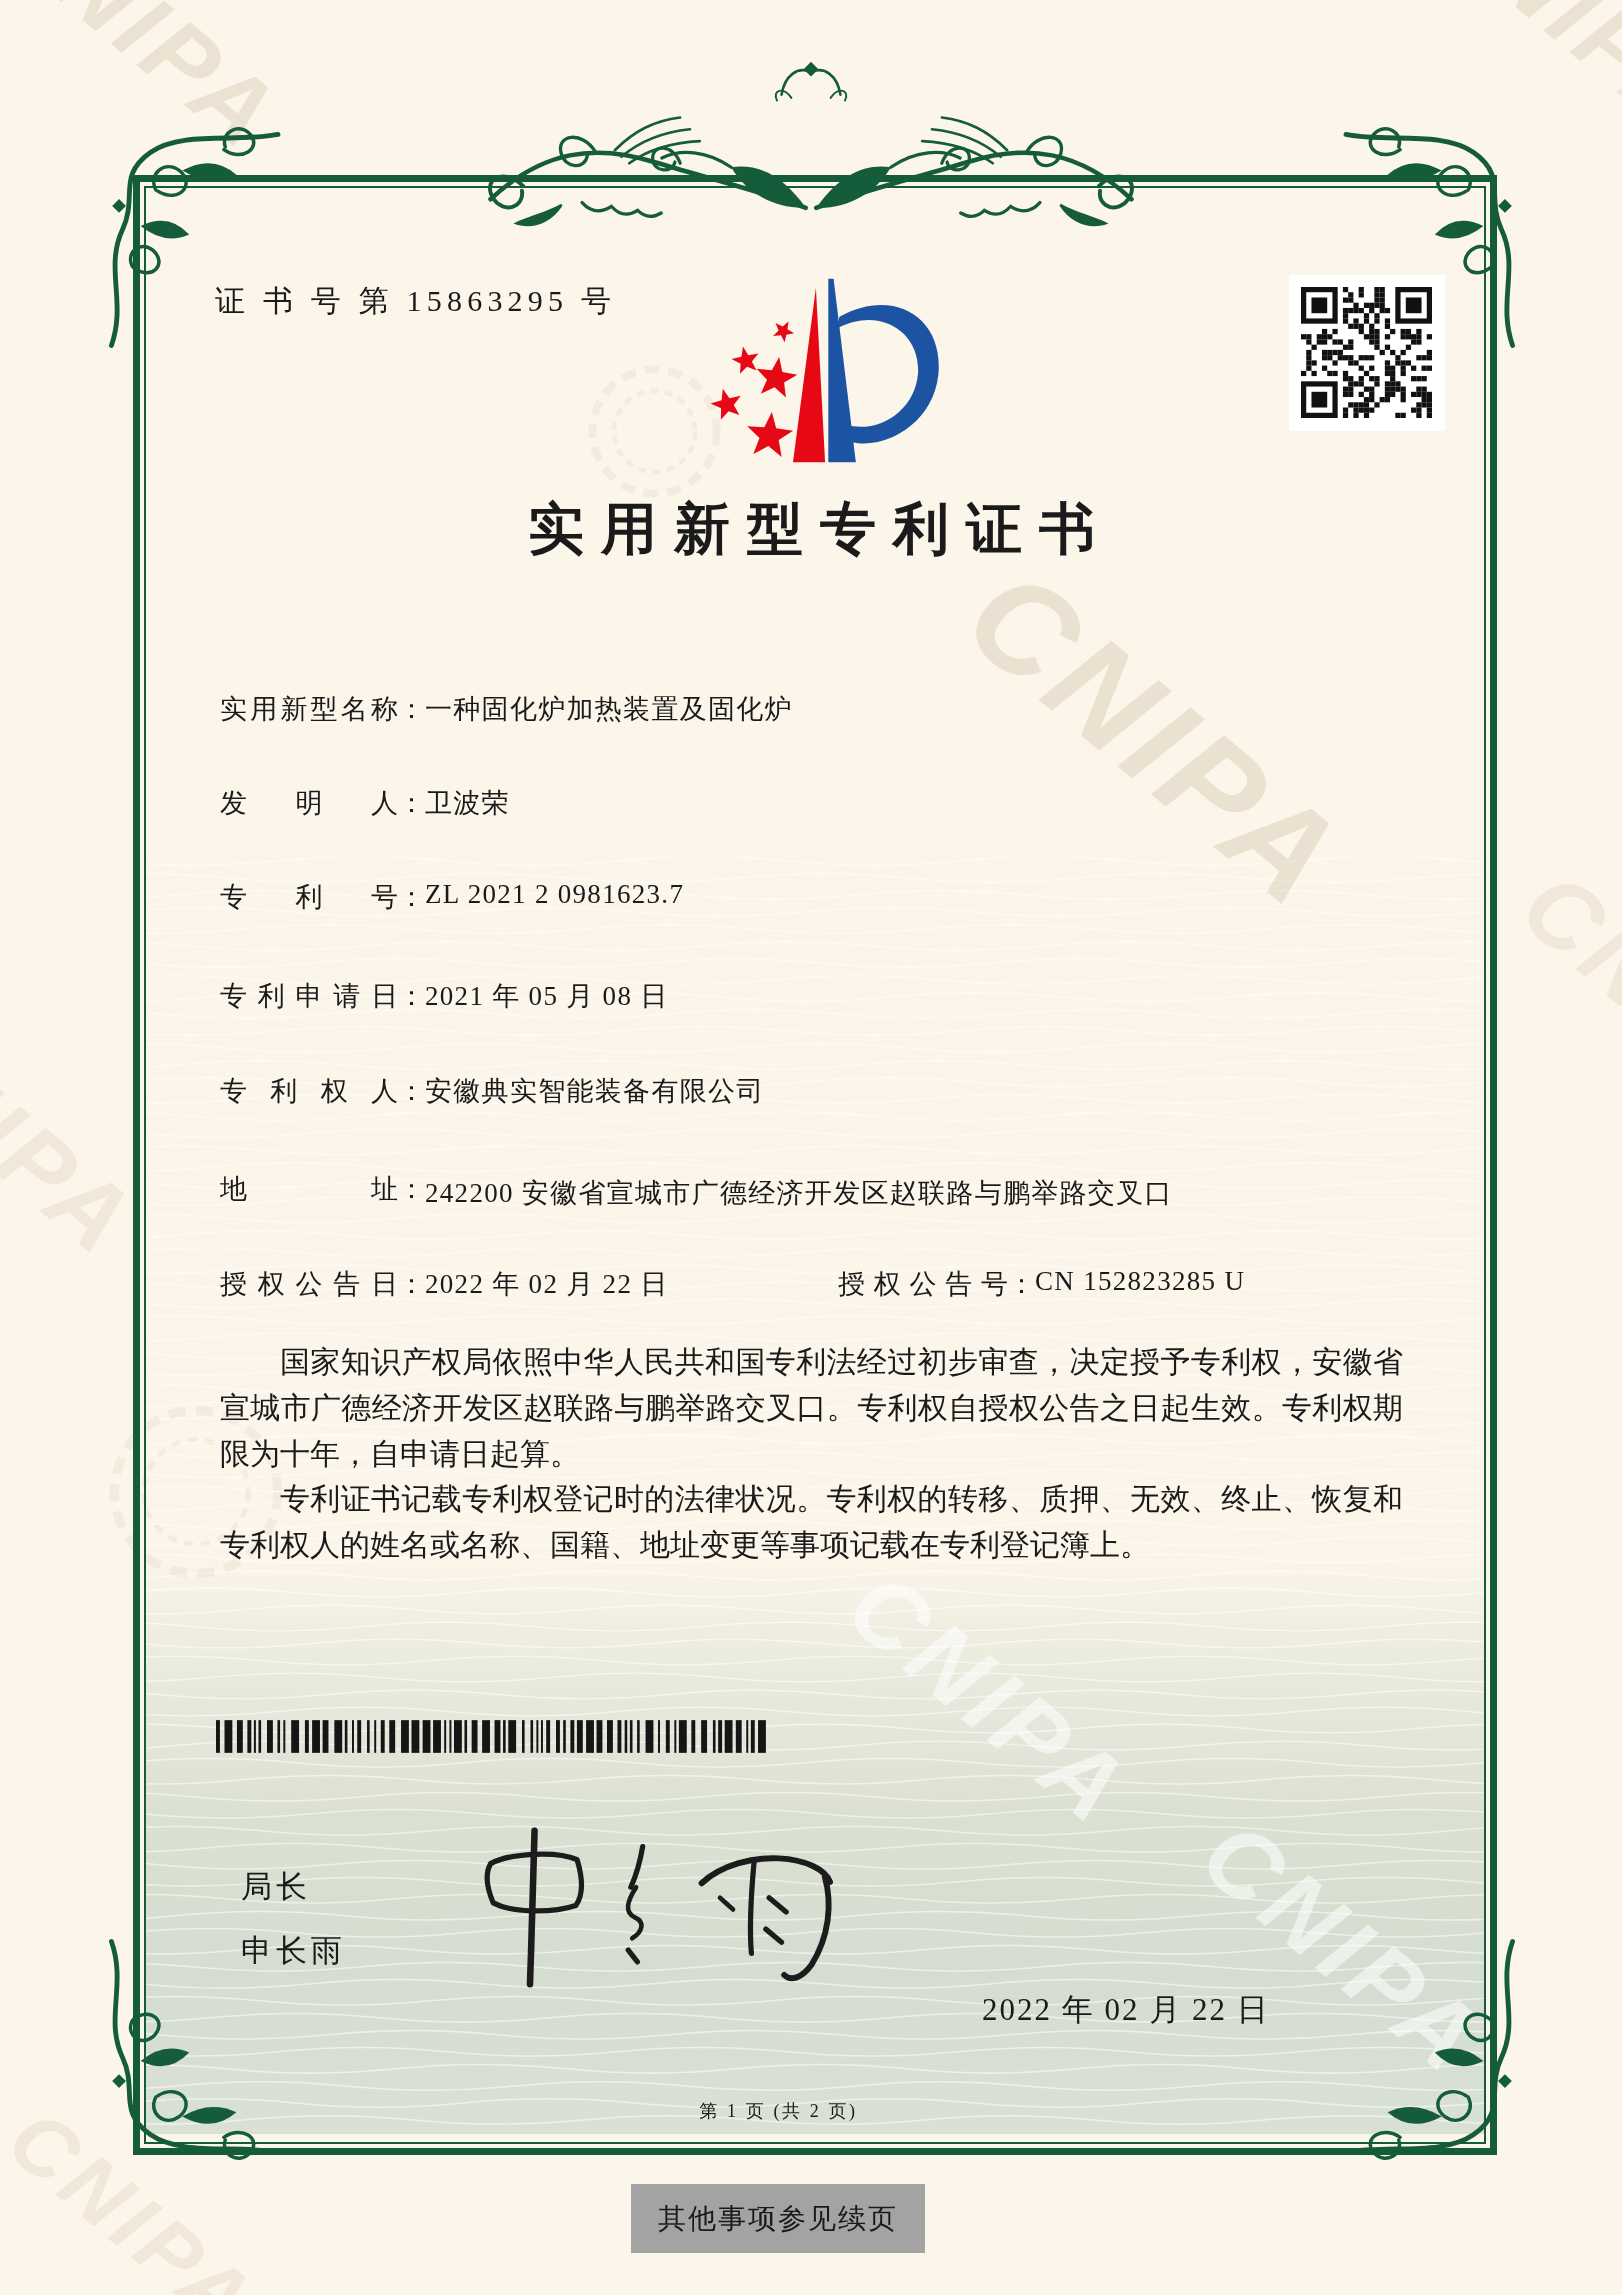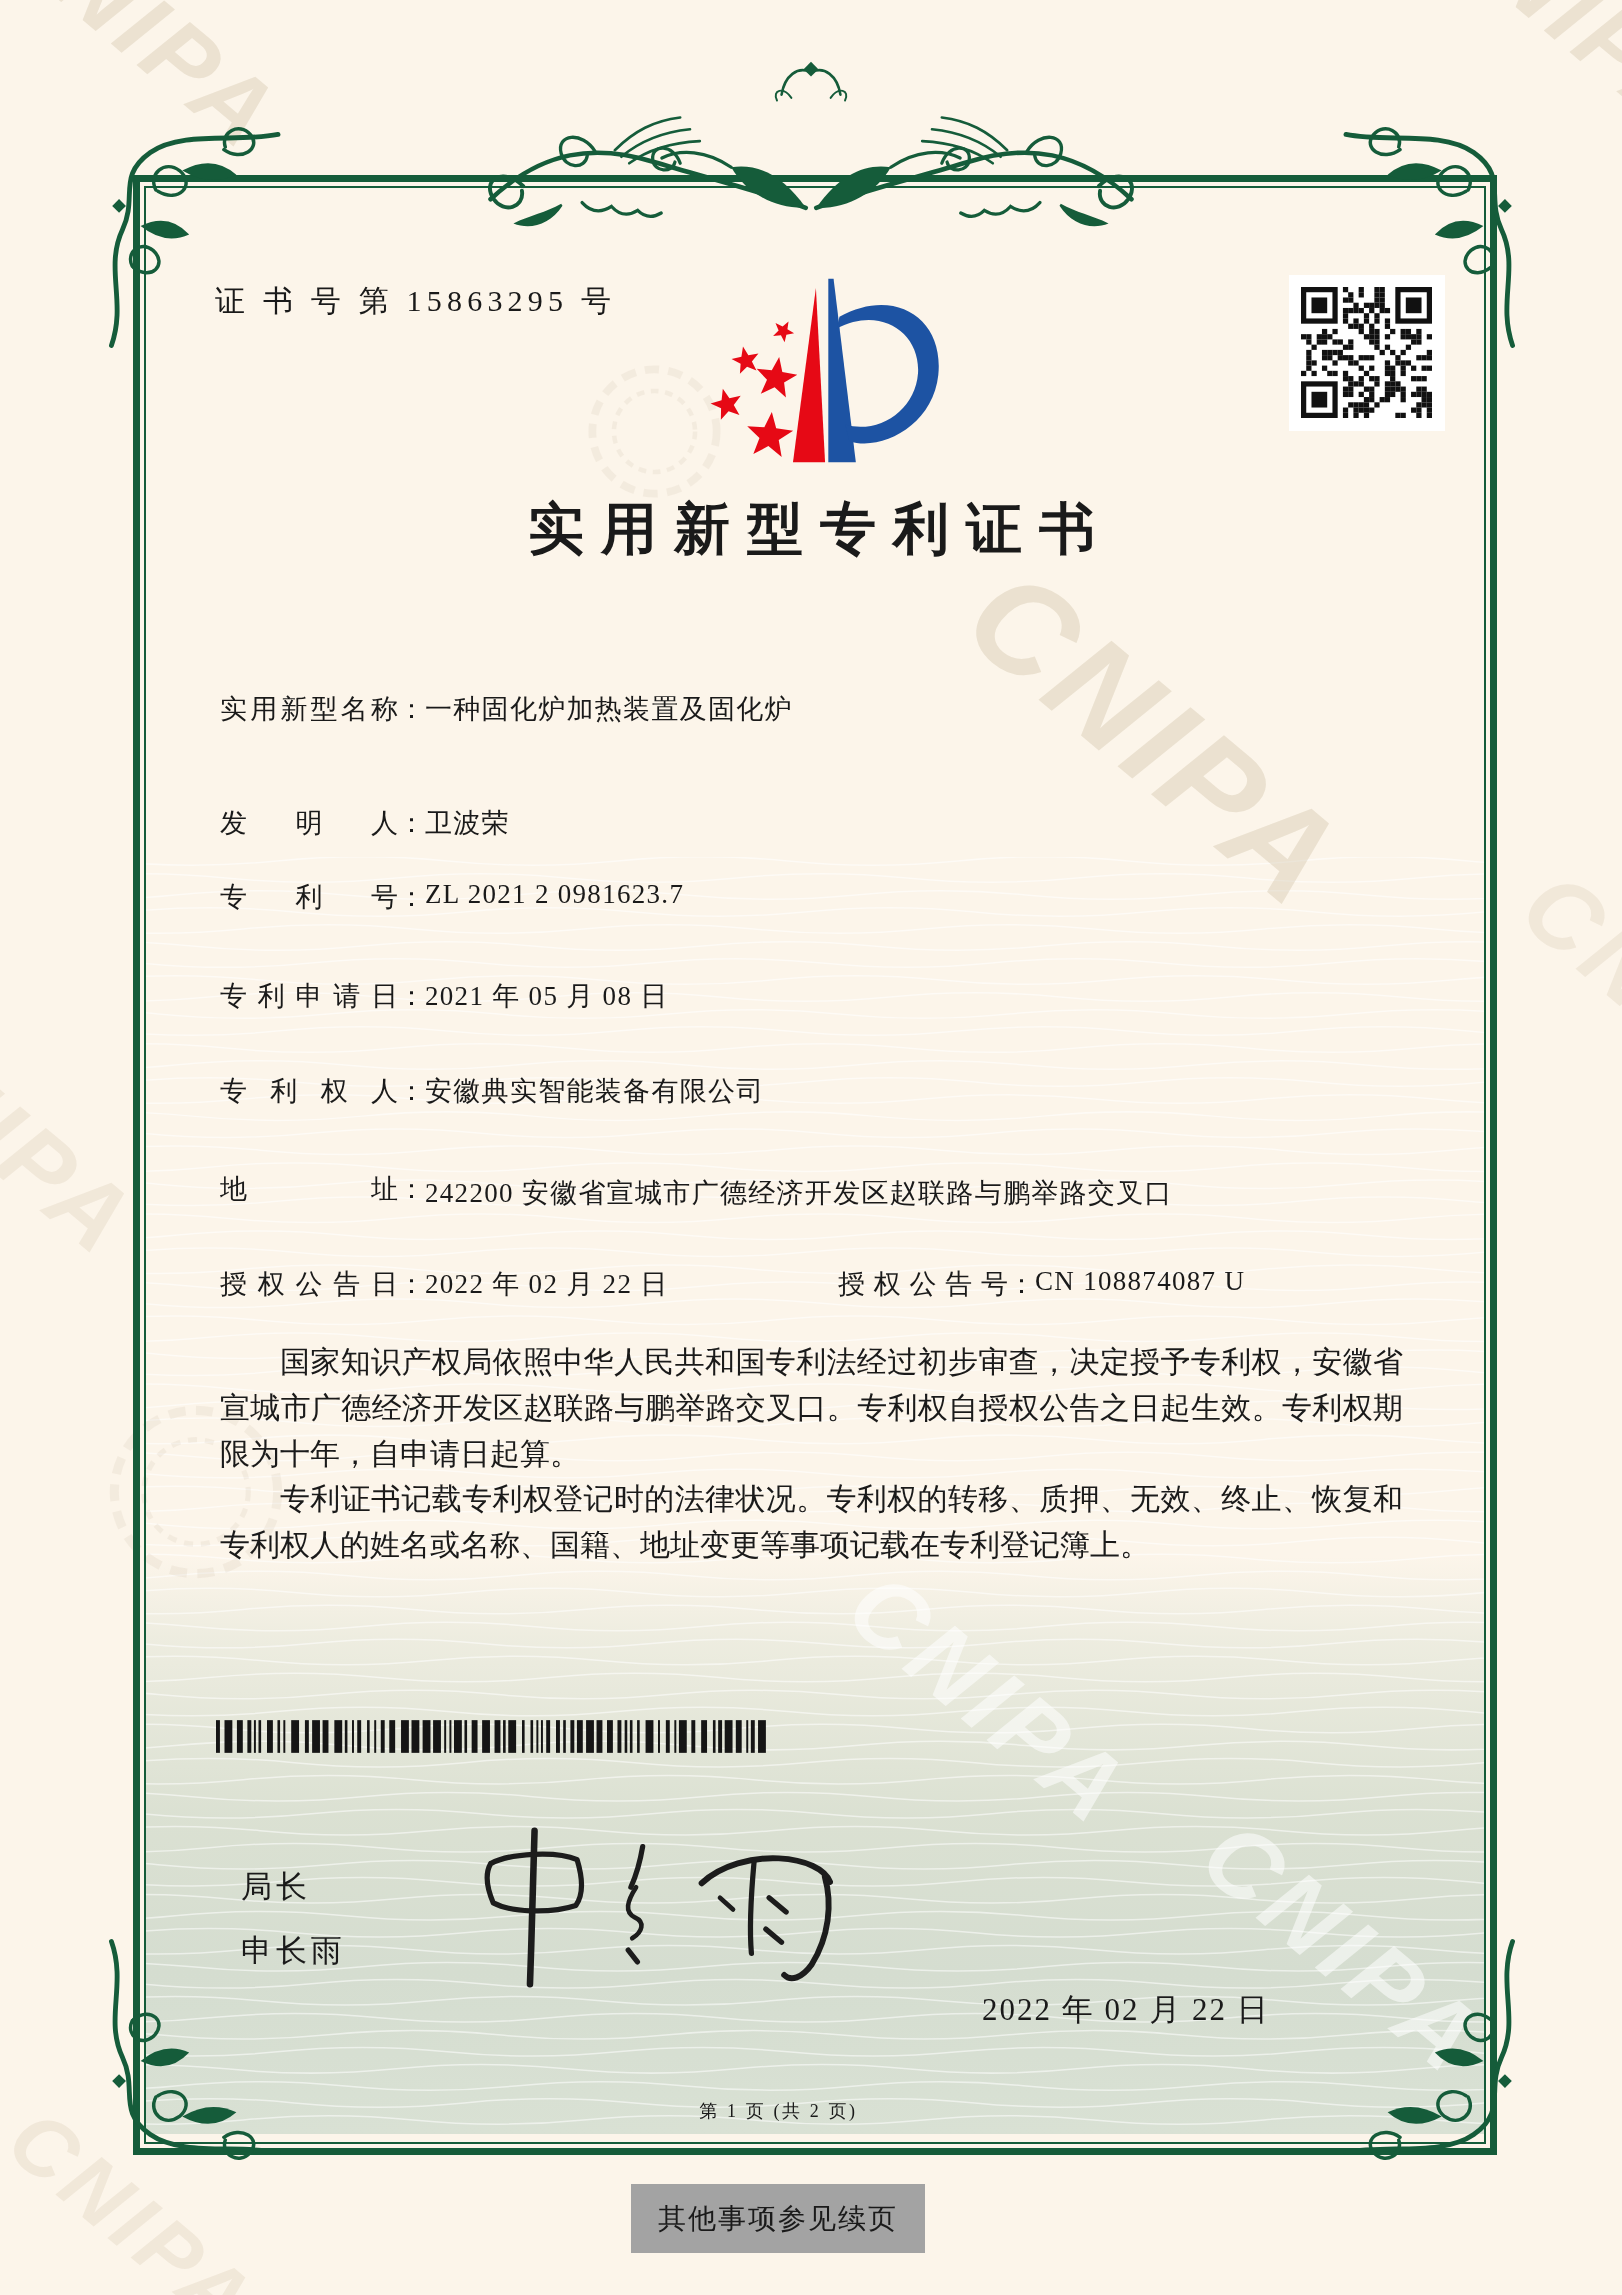--- a/index.html
+++ b/index.html
@@ -439,39 +439,39 @@
         <rect x="8" y="152" width="40" height="40" fill="#fff"></rect>
         <rect x="16" y="160" width="24" height="24" fill="#111"></rect>
       </svg>
   </div>
 
   <div class="txt title">实用新型专利证书</div>
 
   <div class="frow" style="top:691px">
     <span class="flabel">实用新型名称</span><span class="fsep">：</span><span class="fval">一种固化炉加热装置及固化炉</span>
   </div>
-  <div class="frow" style="top:805px">
+  <div class="frow" style="top:785px">
     <span class="flabel">发明人</span><span class="fsep">：</span><span class="fval">卫波荣</span>
   </div>
   <div class="frow" style="top:879px">
     <span class="flabel">专利号</span><span class="fsep">：</span><span class="fval">ZL 2021 2 0981623.7</span>
   </div>
   <div class="frow" style="top:978px">
     <span class="flabel">专利申请日</span><span class="fsep">：</span><span class="fval">2021 年 05 月 08 日</span>
   </div>
   <div class="frow" style="top:1073px">
     <span class="flabel">专利权人</span><span class="fsep">：</span><span class="fval">安徽典实智能装备有限公司</span>
   </div>
   <div class="frow" style="top:1171px">
     <span class="flabel">地址</span><span class="fsep">：</span><span class="fval fval-wrap">242200 安徽省宣城市广德经济开发区赵联路与鹏举路交叉口</span>
   </div>
   <div class="frow" style="top:1266px">
     <span class="flabel">授权公告日</span><span class="fsep">：</span><span class="fval">2022 年 02 月 22 日</span>
     <span class="grant-right">
-      <span class="flabel">授权公告号</span><span class="fsep">：</span><span class="fval">CN 108874087 U</span>
+      <span class="flabel">授权公告号</span><span class="fsep">：</span><span class="fval">CN 152823285 U</span>
     </span>
   </div>
 
   <p class="para" style="top:1339px">国家知识产权局依照中华人民共和国专利法经过初步审查，决定授予专利权，安徽省宣城市广德经济开发区赵联路与鹏举路交叉口。专利权自授权公告之日起生效。专利权期限为十年，自申请日起算。</p>
   <p class="para" style="top:1476px">专利证书记载专利权登记时的法律状况。专利权的转移、质押、无效、终止、恢复和专利权人的姓名或名称、国籍、地址变更等事项记载在专利登记簿上。</p>
 
   <svg class="barcode" id="barcode" width="561" height="33" viewBox="0 0 858 50">
       <rect x="0" y="0" width="6" height="50" fill="#151515"></rect>
       <rect x="13" y="0" width="12" height="50" fill="#151515"></rect>
       <rect x="32" y="0" width="9" height="50" fill="#151515"></rect>

